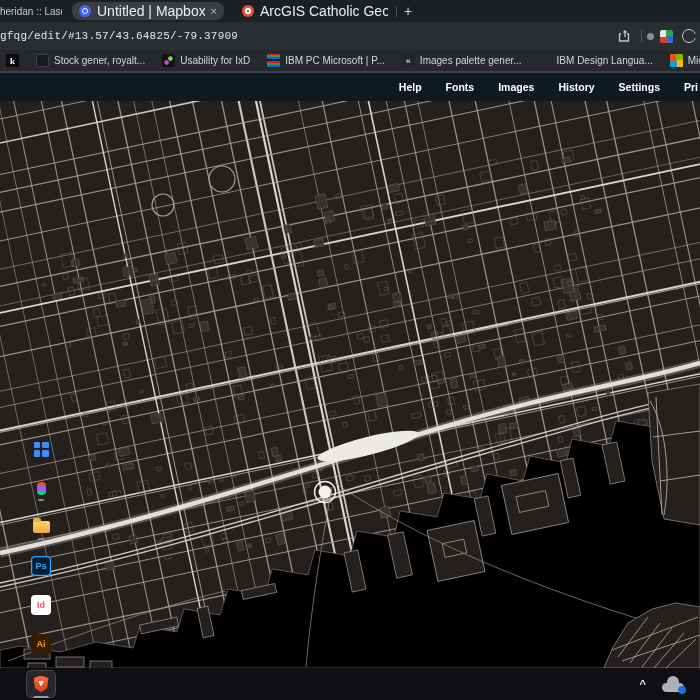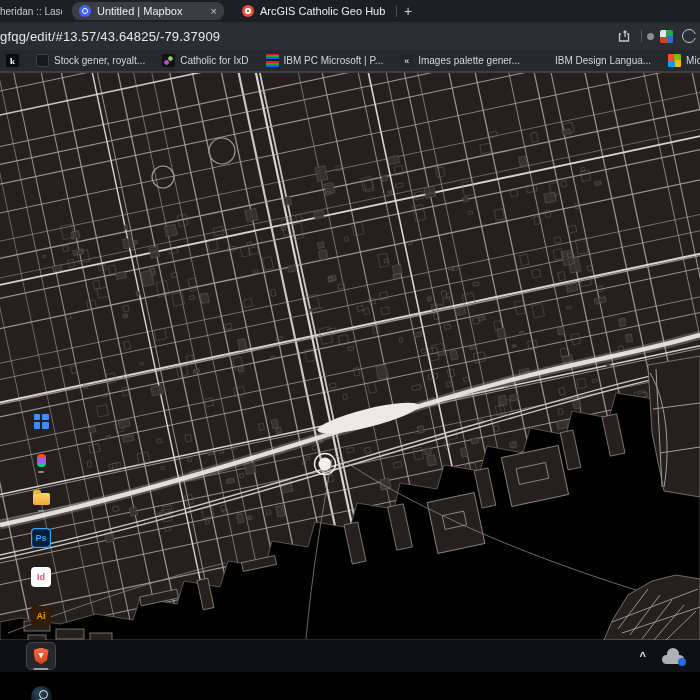--- a/index.html
+++ b/index.html
@@ -12,28 +12,28 @@
   .tab-partial { width:62px; color:#c9cbce; font-size:10px; white-space:nowrap; overflow:hidden; flex:none; }
   .tab { display:flex; align-items:center; flex:none; }
   .tab.active { background:#3a3d43; border-radius:8px; height:18px; padding:0 7px; margin-left:10px; width:152px; }
   .tab.inactive { padding:0 6px; margin-left:12px; width:158px; }
   .fav { width:12px; height:12px; border-radius:50%; flex:none; margin-right:6px; position:relative; }
   .fav.mapbox { background:#4264fb; }
   .fav.mapbox::after { content:""; position:absolute; inset:3px; border:1.4px solid #fff; border-radius:50%; }
   .fav.arcgis { background:#e8503c; }
   .fav.arcgis::after { content:""; position:absolute; inset:3px; background:#fff; border-radius:50%; box-shadow: inset 0 0 0 1.5px #fff; }
   .fav.arcgis::before { content:""; position:absolute; inset:5px; background:#7a2c22; border-radius:50%; z-index:1; }
-  .tab-title { font-size:11px; color:#eceeef; white-space:nowrap; overflow:hidden; flex:1; }
+  .tab-title { font-size:14px; color:#eceeef; white-space:nowrap; overflow:hidden; flex:1; }
   .tab-close { color:#bfc1c4; font-size:11px; margin-left:6px; flex:none; line-height:1; }
   .tab-sep { width:1px; height:11px; background:#4a4d52; margin:0 7px 0 2px; flex:none; }
   .newtab { color:#cfd1d3; font-size:14px; line-height:1; flex:none; }
 
   
   .addrbar { height:28px; background:#2a2d32; display:flex; align-items:center; flex:none; padding-right:4px; }
-  .url { flex:1; color:#e6e7e8; font-size:13px; white-space:nowrap; overflow:hidden; letter-spacing:.2px; }
+  .url { flex:1; color:#e6e7e8; font-size:11px; white-space:nowrap; overflow:hidden; letter-spacing:.2px;font-family:Liberation Mono, monospace; }
   .addr-icons { display:flex; align-items:center; gap:9px; flex:none; }
   .icon-share svg { display:block; }
   .addr-sep { width:1px; height:12px; background:#53565b; }
   .icon-shield { width:15px; height:16px; background:linear-gradient(180deg,#ff6a3c,#e33b23); clip-path:polygon(50% 0,100% 14%,92% 72%,50% 100%,8% 72%,0 14%); position:relative; }
   .icon-shield i { position:absolute; left:4.5px; top:4px; width:6px; height:6px; background:#fff; clip-path:polygon(50% 0,100% 100%,0 100%); }
   .shield-badge { position:absolute; right:-3px; top:-3px; width:7px; height:7px; border-radius:50%; background:#8b8e93; }
   .icon-ext-palette { width:13px; height:13px; border-radius:2px; background:conic-gradient(#2da44e 0 25%, #2d6fd2 25% 50%, #d04330 50% 75%, #e6e6e6 75%); }
   .icon-ext-ring { width:14px; height:14px; border:1.8px solid #c8cacc; border-radius:50%; position:relative; }
   .icon-ext-ring::after { content:""; position:absolute; right:-2px; top:4px; width:4px; height:4px; background:#2a2d32; }
 
@@ -133,41 +133,49 @@
   <div class="bookmarks">
     <span class="bm">
         <span class="bi bi-k">k</span>
       </span>
     <span class="bm">
         <span class="bi bi-stock"></span>
         <span>Stock gener, royalt...</span>
       </span>
     <span class="bm">
         <span class="bi bi-ixd"></span>
-        <span>Catholic for IxD</span>
+        <span>Usability for IxD</span>
       </span>
     <span class="bm">
         <span class="bi bi-ibmpc"></span>
         <span>IBM PC Microsoft | P...</span>
       </span>
     <span class="bm">
         <span class="bi bi-coolors">«</span>
         <span>Images palette gener...</span>
       </span>
     <span class="bm">
         <span class="bi bi-ibmdl"></span>
         <span>IBM Design Langua...</span>
       </span>
     <span class="bm">
         <span class="bi bi-ms"></span>
         <span>Microsoft Windows...</span>
       </span>
 
   </div>
 
+  <div class="studio-nav">
+    <span>Help</span>
+    <span>Fonts</span>
+    <span>Images</span>
+    <span>History</span>
+    <span>Settings</span>
+    <span>Pri</span>
+  </div>
 
   <div class="map-wrap">
     <svg id="map-svg" width="700" height="567" viewBox="0 0 700 567">
         <rect x="0" y="0" width="700" height="567" fill="#251f1d"></rect>
         <g transform="rotate(-12 350 250)">
           <line x1="-232.37130245007575" y1="-360" x2="-232.37130245007575" y2="683.0859390320256" stroke="#a39d98" stroke-width="1.267219214141369" opacity="0.92"></line>
           <line x1="-213.26737459748983" y1="-360" x2="-213.26737459748983" y2="590.6647032918409" stroke="#a39d98" stroke-width="1.278927183477208" opacity="0.92"></line>
           <line x1="-181.87819790793583" y1="-360" x2="-181.87819790793583" y2="820" stroke="#a39d98" stroke-width="0.6775284541537985" opacity="0.92"></line>
           <line x1="-154.00205454882234" y1="-360" x2="-154.00205454882234" y2="665.9957624599338" stroke="#d9d5d1" stroke-width="1.9766255389899017" opacity="0.92"></line>
           <line x1="-141.18206770252436" y1="-156.27770377788693" x2="-141.18206770252436" y2="820" stroke="#a39d98" stroke-width="0.5556032531894743" opacity="0.92"></line>

